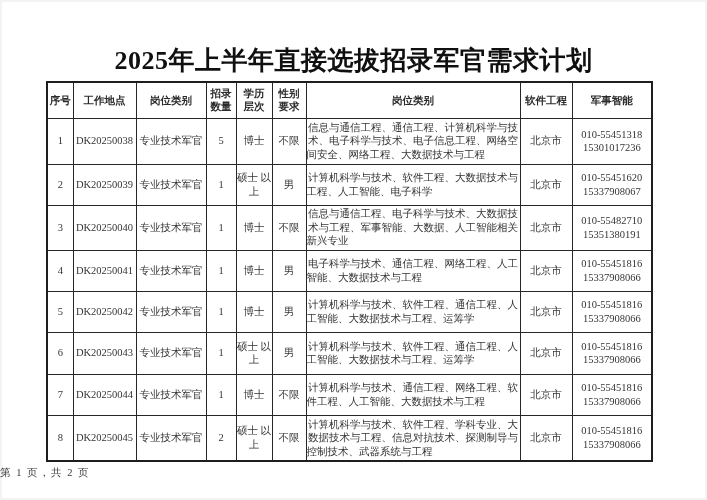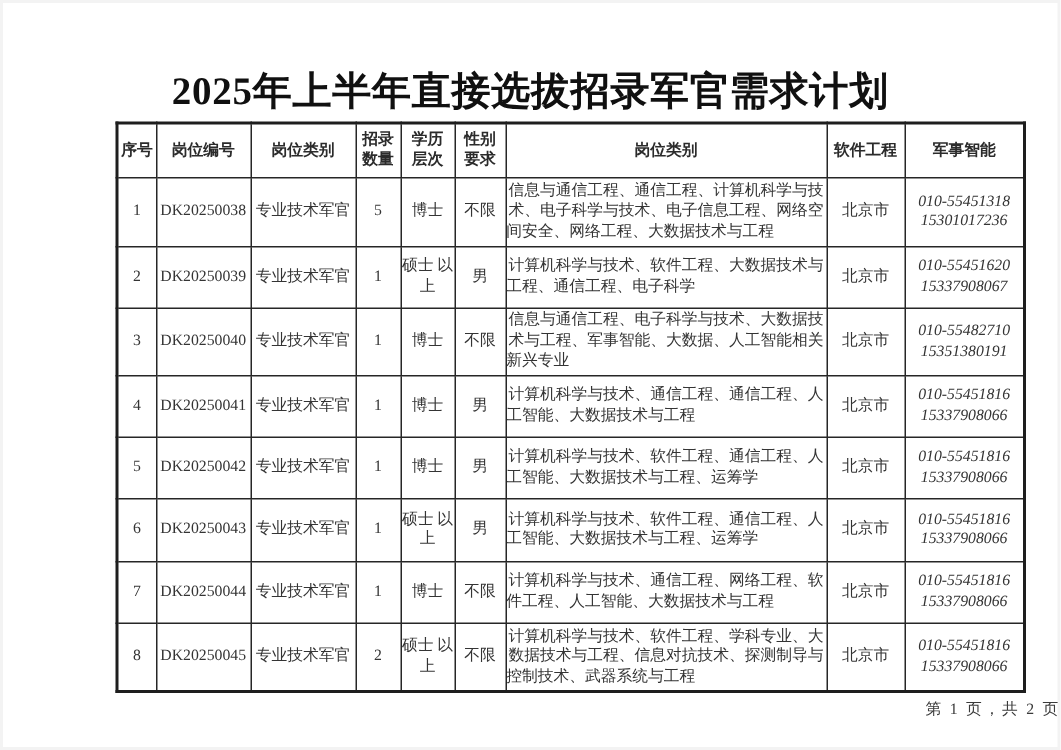--- a/index.html
+++ b/index.html
@@ -23,21 +23,21 @@
     width: 707px;
     text-align: center;
     font-size: 26px;
     font-weight: bold;
     color: #101010;
     letter-spacing: 0.5px;
     white-space: nowrap;
   }
   table.recruit {
     position: absolute;
-    left: 77px;
+    left: 46px;
     top: 81px;
     width: 605px;
     border-collapse: collapse;
     table-layout: fixed;
     border: 2px solid #1e1e1e;
   }
   table.recruit th,
   table.recruit td {
     border: 1px solid #262626;
     padding: 0;
@@ -58,32 +58,31 @@
     text-justify: inter-character;
     text-align-last: left;
     padding: 2px 4px;
     line-height: 14.5px;
     font-size: 10.8px;
   }
   td.phone {
     white-space: pre-line;
     line-height: 15px;
     font-size: 10.3px;
-    font-style: italic;
   }
   td.edu {
     padding: 0 6px;
     line-height: 13px;
   }
   .page-footer {
     position: absolute;
     top: 466px;
     left: 0;
     width: 707px;
-    text-align: right;
+    text-align: left;
     font-size: 10.5px;
     color: #3a3a3a;
     letter-spacing: 1.5px;
   }
 </style>
 </head>
 <body>
 
 <div>
 
@@ -97,21 +96,21 @@
       <col style="width:30px">
       <col style="width:36px">
       <col style="width:34px">
       <col style="width:214px">
       <col style="width:52px">
       <col style="width:80px">
     </colgroup>
     <thead>
       <tr style="height:36px">
         <th>序号</th>
-        <th>岗位编号</th>
+        <th>工作地点</th>
         <th>岗位类别</th>
         <th>招录
 数量</th>
         <th>学历
 层次</th>
         <th>性别
 要求</th>
         <th>岗位类别</th>
         <th>软件工程</th>
         <th>军事智能</th>
@@ -131,21 +130,21 @@
 15301017236</td>
       </tr>
       <tr style="height:41px">
         <td>2</td>
         <td>DK20250039</td>
         <td>专业技术军官</td>
         <td>1</td>
         <td class="edu">硕士
 以上</td>
         <td>男</td>
-        <td class="majors">计算机科学与技术、软件工程、大数据技术与工程、通信工程、电子科学</td>
+        <td class="majors">计算机科学与技术、软件工程、大数据技术与工程、人工智能、电子科学</td>
         <td>北京市</td>
         <td class="phone">010-55451620
 15337908067</td>
       </tr>
       <tr style="height:45px">
         <td>3</td>
         <td>DK20250040</td>
         <td>专业技术军官</td>
         <td>1</td>
         <td class="edu">博士</td>
@@ -155,21 +154,21 @@
         <td class="phone">010-55482710
 15351380191</td>
       </tr>
       <tr style="height:41px">
         <td>4</td>
         <td>DK20250041</td>
         <td>专业技术军官</td>
         <td>1</td>
         <td class="edu">博士</td>
         <td>男</td>
-        <td class="majors">计算机科学与技术、通信工程、通信工程、人工智能、大数据技术与工程</td>
+        <td class="majors">电子科学与技术、通信工程、网络工程、人工智能、大数据技术与工程</td>
         <td>北京市</td>
         <td class="phone">010-55451816
 15337908066</td>
       </tr>
       <tr style="height:41px">
         <td>5</td>
         <td>DK20250042</td>
         <td>专业技术军官</td>
         <td>1</td>
         <td class="edu">博士</td>

